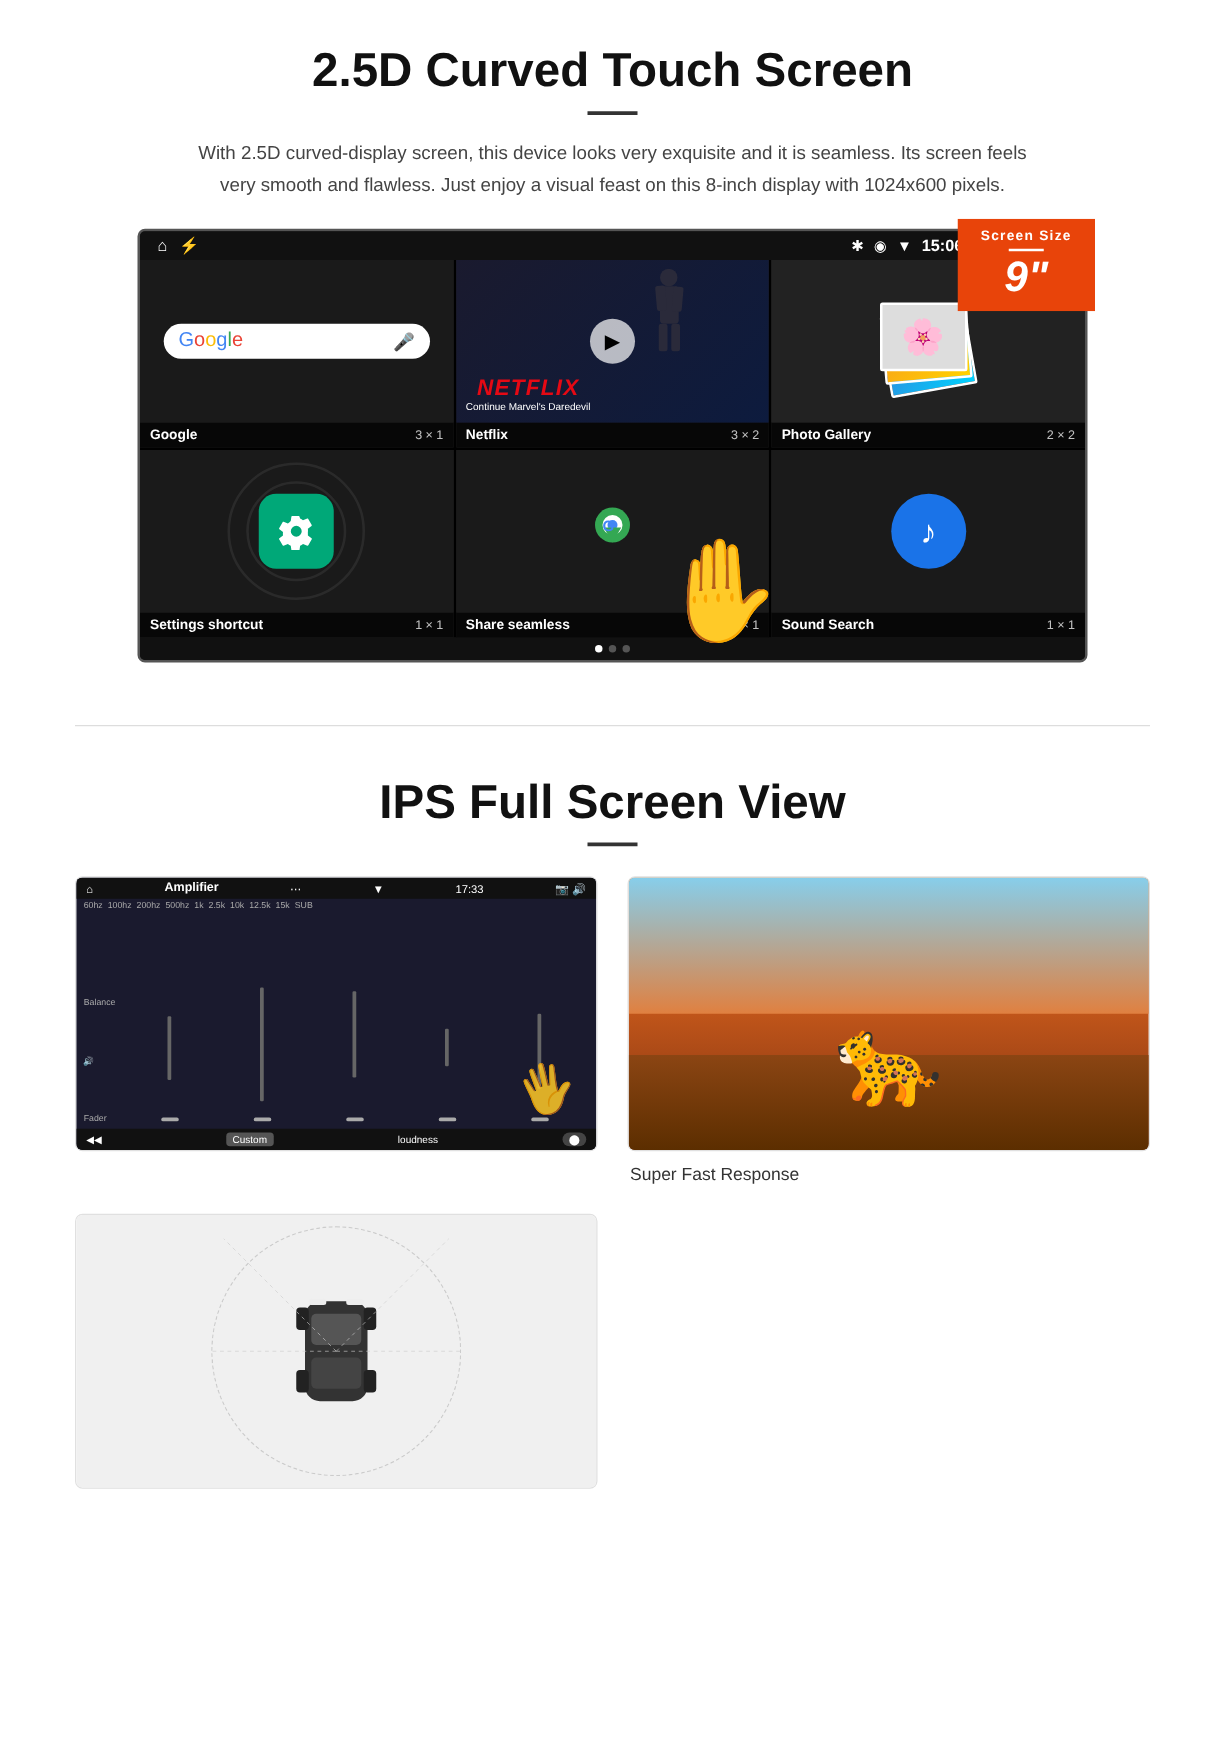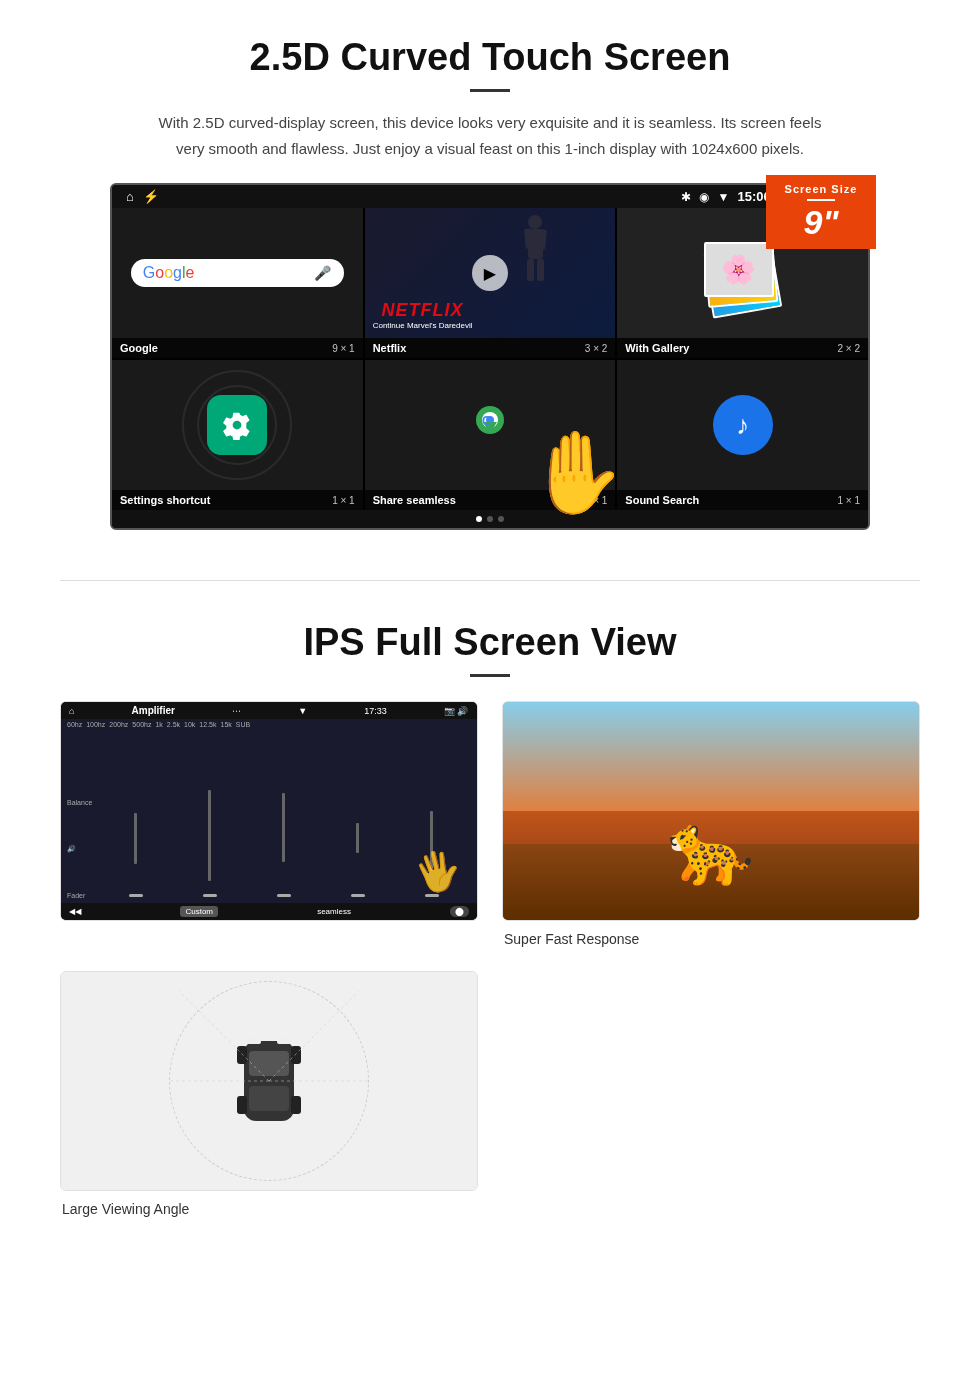--- a/index.html
+++ b/index.html
@@ -432,21 +432,21 @@
       border-radius: 50%;
       border: 2px solid #888;
     }
   </style>
 </head>
 <body>
 
 <div class="section-curved">
   <h1>2.5D Curved Touch Screen</h1>
   <div class="title-underline"></div>
-  <p>With 2.5D curved-display screen, this device looks very exquisite and it is seamless. Its screen feels very smooth and flawless. Just enjoy a visual feast on this 1-inch display with 1024x600 pixels.</p>
+  <p>With 2.5D curved-display screen, this device looks very exquisite and it is seamless. Its screen feels very smooth and flawless. Just enjoy a visual feast on this 8-inch display with 1024x600 pixels.</p>
 
   <div style="display:flex;justify-content:center;">
     <div class="screen-container">
 
       <div class="screen-badge">
         <div class="badge-top">Screen Size</div>
         <div class="badge-divider"></div>
         <div class="badge-size">9"</div>
       </div>
 
@@ -475,21 +475,21 @@
             <div class="app-cell-inner">
               <div class="google-search-bar">
                 <span>
                   <span class="g-blue">G</span><span class="g-red">o</span><span class="g-yellow">o</span><span class="g-blue">g</span><span class="g-green">l</span><span class="g-red">e</span>
                 </span>
                 <span class="mic-icon">🎤</span>
               </div>
             </div>
             <div class="cell-label">
               <span class="cell-label-name">Google</span>
-              <span class="cell-label-size">9 × 1</span>
+              <span class="cell-label-size">3 × 1</span>
             </div>
           </div>
 
           <div class="app-cell netflix-cell">
             <div class="app-cell-inner" style="background:linear-gradient(to bottom,#1a1a2e,#0a0a1a);position:relative;">
 
               <div style="position:absolute;inset:0;background:linear-gradient(135deg,#1a1a2e 0%,#0d1b3e 100%);"></div>
 
               <div style="position:absolute;right:25%;top:5%;width:35px;height:70px;z-index:1;">
                 <svg viewBox="0 0 35 70" fill="#2a2a3a">
@@ -518,21 +518,21 @@
               <div class="photo-stack">
                 <div class="photo-card"></div>
                 <div class="photo-card"></div>
                 <div class="photo-card flower">
 
                   <div style="font-size:28px;">🌸</div>
                 </div>
               </div>
             </div>
             <div class="cell-label">
-              <span class="cell-label-name">With Gallery</span>
+              <span class="cell-label-name">Photo Gallery</span>
               <span class="cell-label-size">2 × 2</span>
             </div>
           </div>
 
           <div class="app-cell settings-cell">
             <div class="app-cell-inner">
               <div class="bg-circles">
                 <div class="bg-circle" style="width:80px;height:80px;"></div>
                 <div class="bg-circle" style="width:110px;height:110px;"></div>
               </div>
@@ -669,21 +669,21 @@
                 <div style="width:14px;height:3px;background:#aaa;border-radius:2px;margin:2px auto;"></div>
               </div>
 
               <div style="position:absolute;bottom:5px;right:10px;font-size:38px;opacity:0.85;transform:rotate(-15deg);">🖐</div>
             </div>
           </div>
 
           <div class="amp-footer">
             <span>◀◀</span>
             <span class="amp-custom-btn">Custom</span>
-            <span>seamless</span>
+            <span>loudness</span>
             <span style="background:#444;border-radius:8px;padding:1px 5px;font-size:8px;">⬤</span>
           </div>
         </div>
       </div>
     </div>
 
     <div class="feature-item">
       <div class="feature-image">
         <div class="cheetah-bg">
 
@@ -724,17 +724,16 @@
               <svg viewBox="0 0 220 200" width="220" height="200">
                 <line x1="110" y1="100" x2="20" y2="10" stroke="#ccc" stroke-width="0.5" stroke-dasharray="3,3"></line>
                 <line x1="110" y1="100" x2="200" y2="10" stroke="#ccc" stroke-width="0.5" stroke-dasharray="3,3"></line>
                 <line x1="110" y1="100" x2="10" y2="100" stroke="#ccc" stroke-width="0.5" stroke-dasharray="3,3"></line>
                 <line x1="110" y1="100" x2="210" y2="100" stroke="#ccc" stroke-width="0.5" stroke-dasharray="3,3"></line>
               </svg>
             </div>
           </div>
         </div>
       </div>
-      <div class="feature-caption">Large Viewing Angle</div>
     </div>
 
   </div>
 </div>
 
 </body></html>

